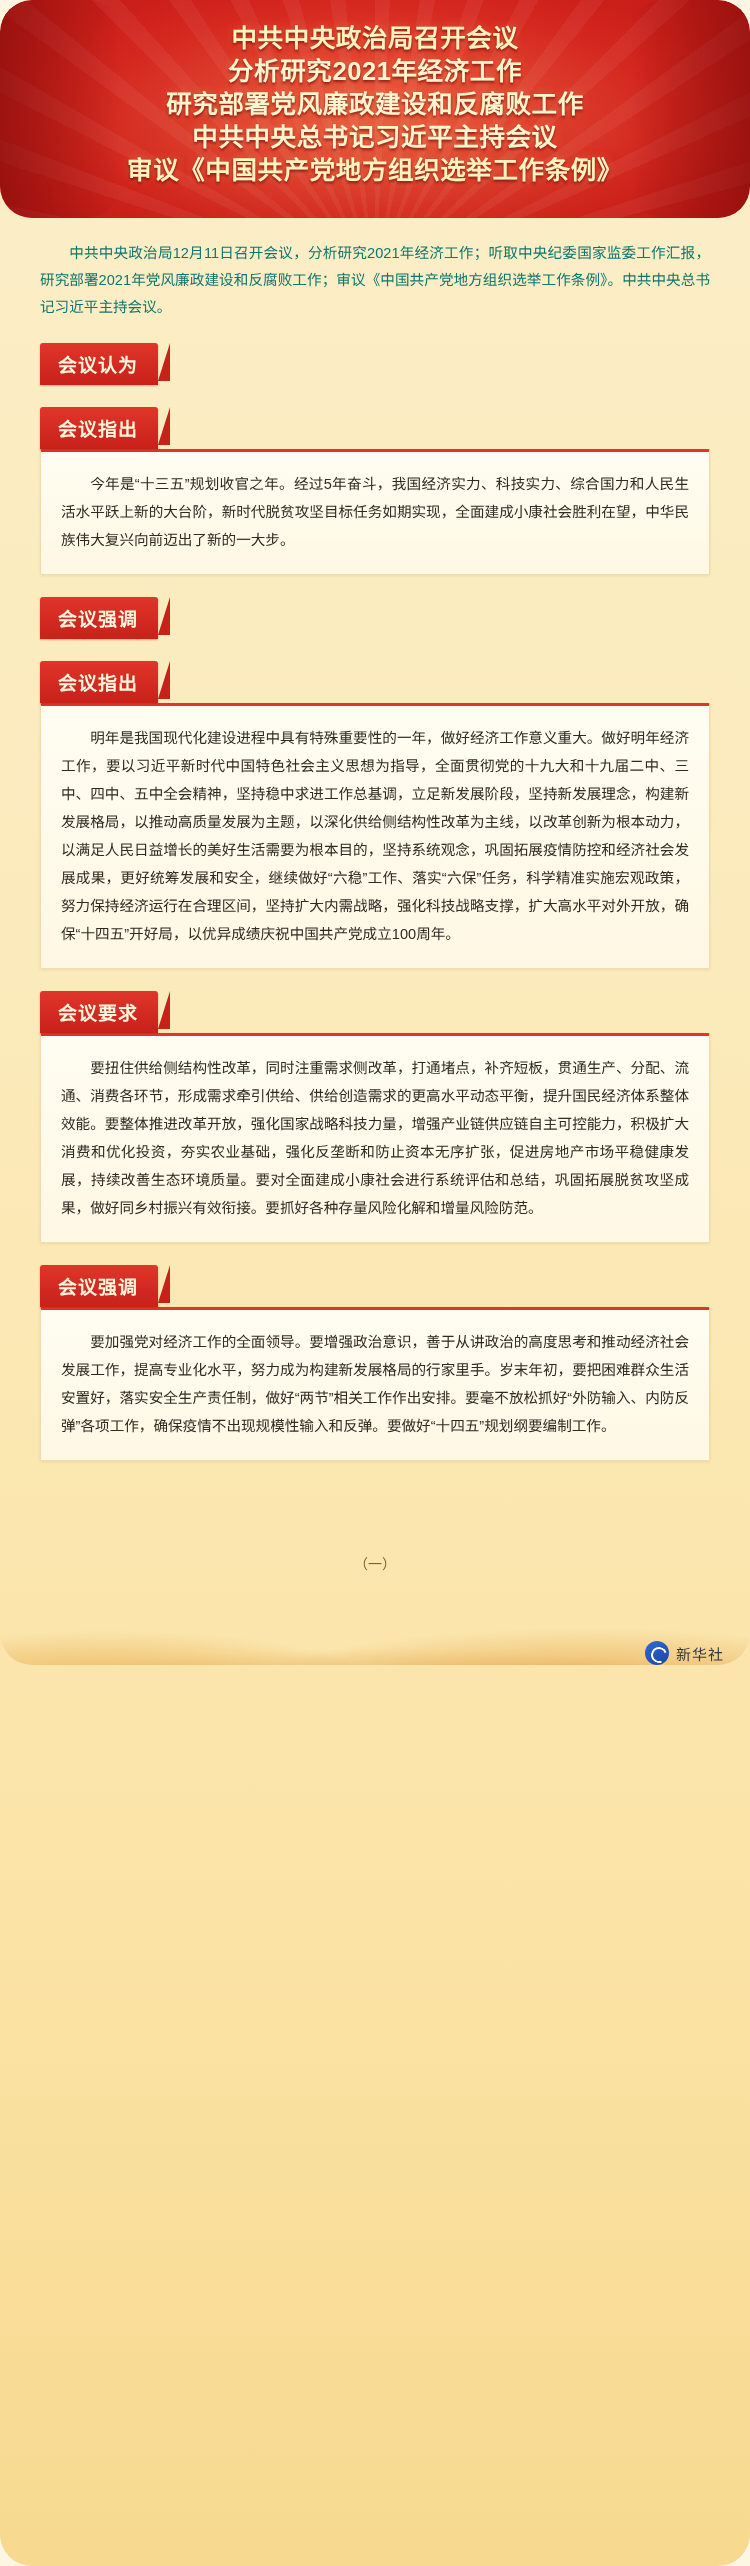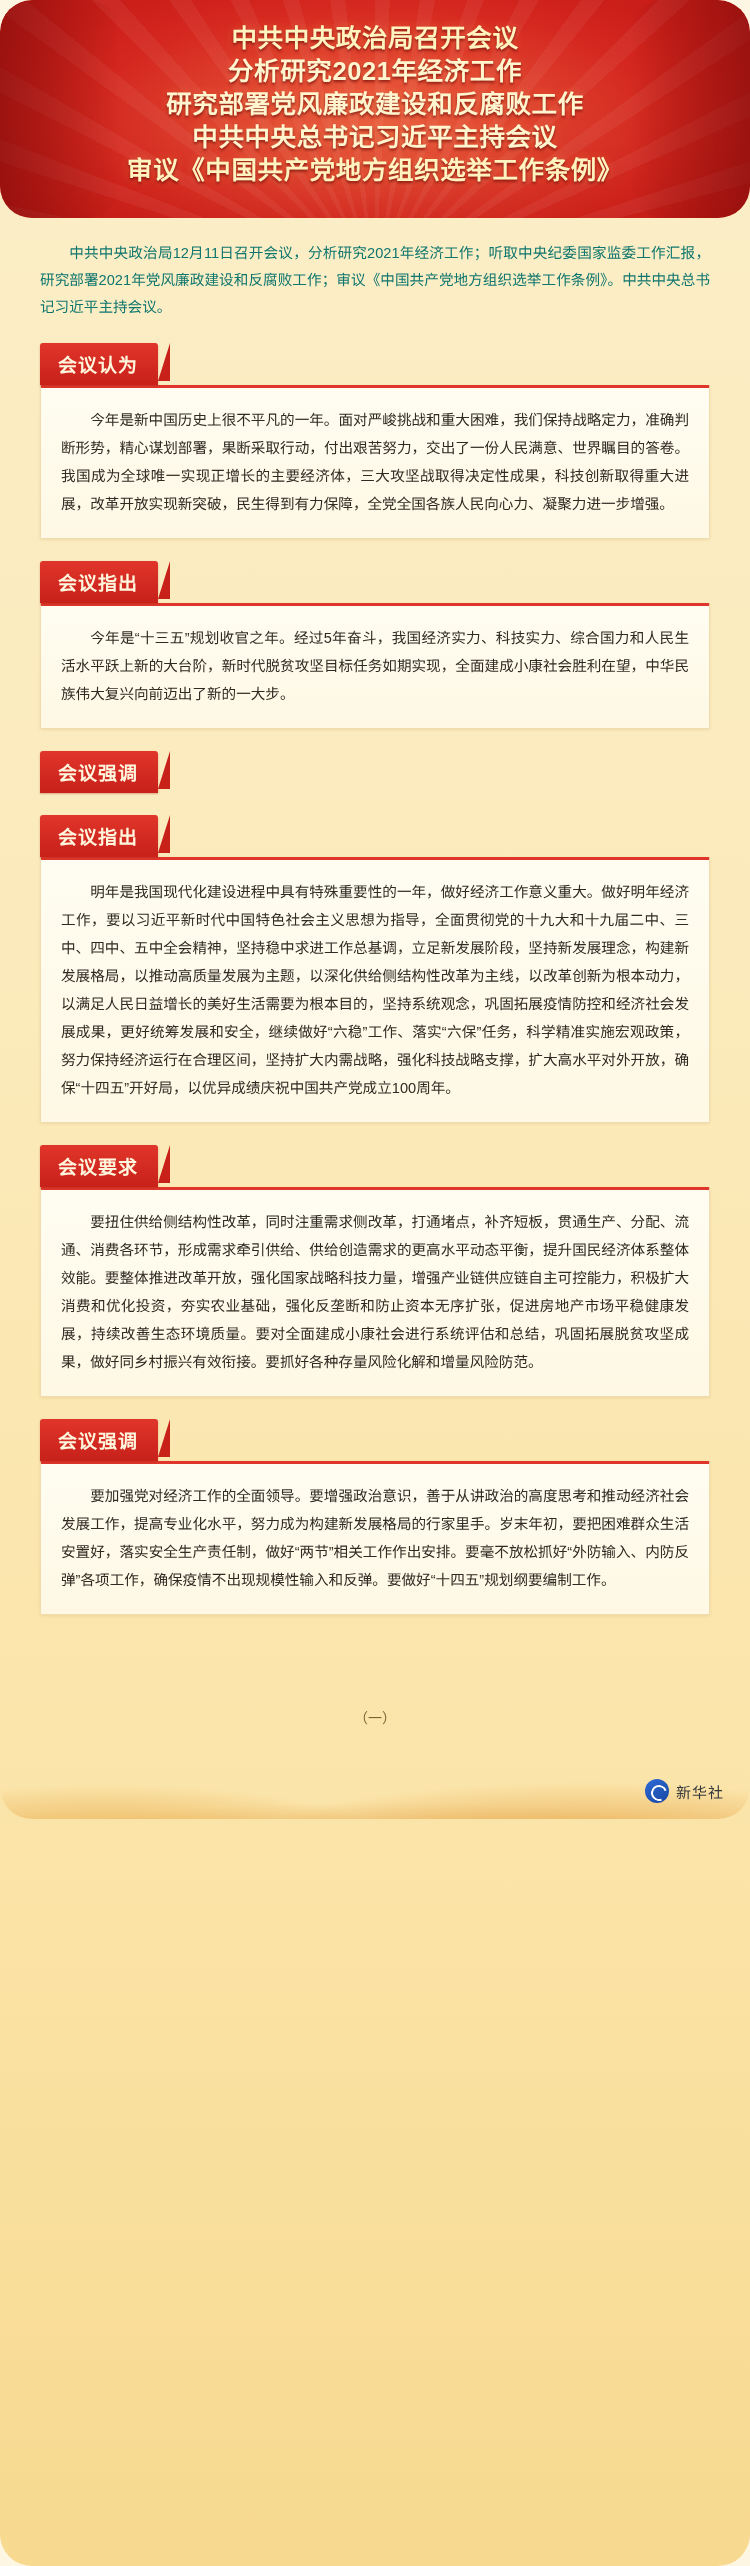--- a/index.html
+++ b/index.html
@@ -144,21 +144,21 @@
     position: absolute;
     left: 0; right: 0;
     top: 58px;
     text-align: center;
     font-size: 14px;
     color: #7b6132;
   }
   .footer .logo {
     position: absolute;
     right: 26px;
-    bottom: 16px;
+    bottom: 0;
     display: flex;
     align-items: center;
     gap: 7px;
   }
   .footer .logo .mark {
     width: 24px; height: 24px;
     border-radius: 50%;
     background: linear-gradient(145deg, #2f6bd8, #1746a0);
     position: relative;
   }
@@ -194,23 +194,20 @@
     <div class="title-line">审议《中国共产党地方组织选举工作条例》</div>
   </div>
 </div>
 
 <div class="content">
 
   <p class="lede">中共中央政治局12月11日召开会议，分析研究2021年经济工作；听取中央纪委国家监委工作汇报，研究部署2021年党风廉政建设和反腐败工作；审议《中国共产党地方组织选举工作条例》。中共中央总书记习近平主持会议。</p>
 
   <div class="section">
     <div class="tag">会议认为</div>
-    <div class="card">
-      <p>今年是新中国历史上很不平凡的一年。面对严峻挑战和重大困难，我们保持战略定力，准确判断形势，精心谋划部署，果断采取行动，付出艰苦努力，交出了一份人民满意、世界瞩目的答卷。我国成为全球唯一实现正增长的主要经济体，三大攻坚战取得决定性成果，科技创新取得重大进展，改革开放实现新突破，民生得到有力保障，全党全国各族人民向心力、凝聚力进一步增强。</p>
-    </div>
   </div>
 
   <div class="section">
     <div class="tag">会议指出</div>
     <div class="card">
       <p>今年是“十三五”规划收官之年。经过5年奋斗，我国经济实力、科技实力、综合国力和人民生活水平跃上新的大台阶，新时代脱贫攻坚目标任务如期实现，全面建成小康社会胜利在望，中华民族伟大复兴向前迈出了新的一大步。</p>
     </div>
   </div>
 
   <div class="section">

